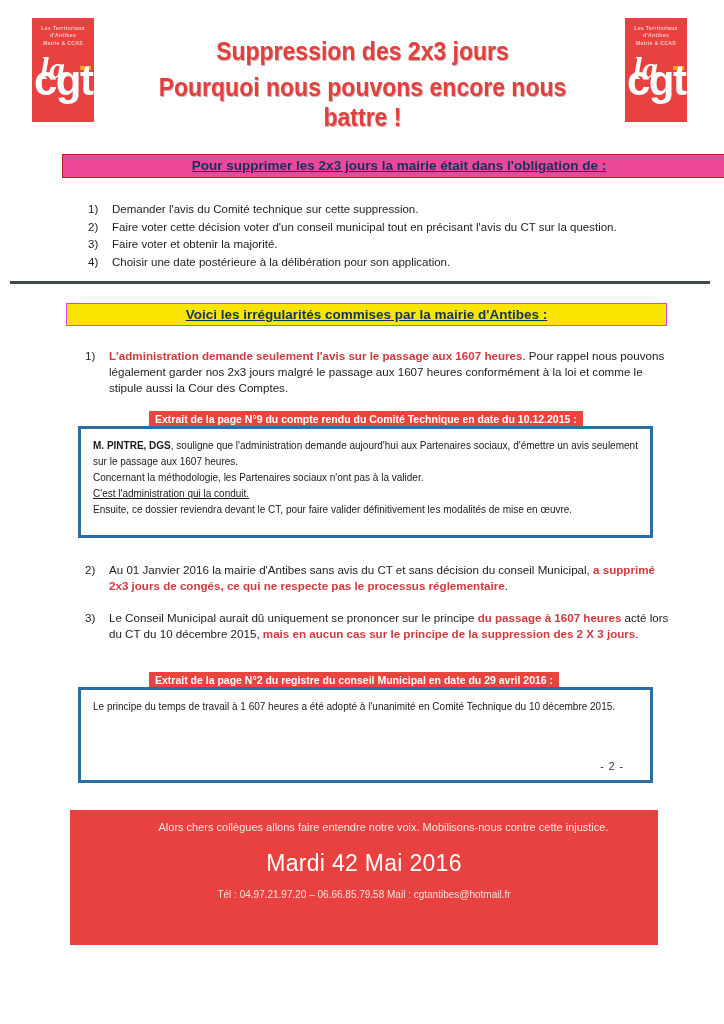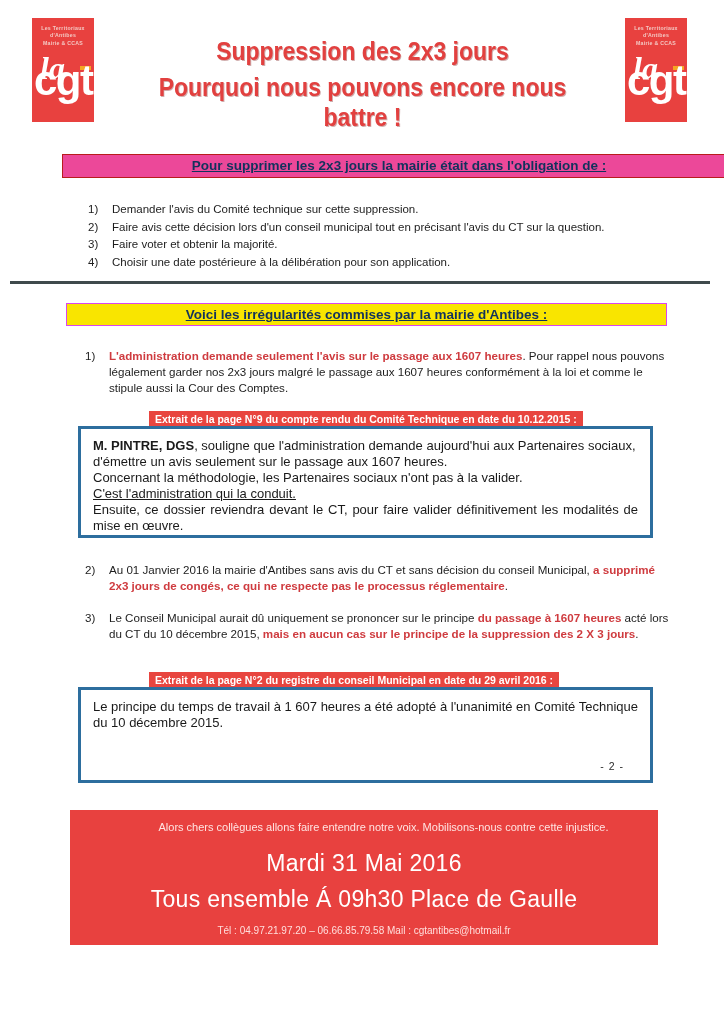--- a/index.html
+++ b/index.html
@@ -183,21 +183,21 @@
     margin-left: 39px;
   }
   .quote-box {
     position: absolute;
     border: 3px solid #2d6e9e;
     background: #ffffff;
     box-sizing: border-box;
   }
   .quote-inner {
     padding: 9px 12px 8px 12px;
-    font-size: 13px;
+    font-size: 10px;
     line-height: 16px;
     color: #1a1a1a;
   }
   .quote-inner .ul { text-decoration: underline; }
   .quote-inner .justify { text-align: justify; }
   .page-num {
     position: absolute;
     right: 26px;
     bottom: 8px;
     font-size: 10.5px;
@@ -284,21 +284,21 @@
     <span class="bar-text">Pour supprimer  les 2x3 jours la mairie était dans l'obligation de :</span>
   </div>
 
   <div class="list list-1">
     <div class="list-item">
       <span class="li-num">1)</span>
       <span class="li-text">Demander  l'avis du Comité technique sur cette suppression.</span>
     </div>
     <div class="list-item">
       <span class="li-num">2)</span>
-      <span class="li-text">Faire avis cette décision lors d'un conseil municipal tout en précisant l'avis du CT sur la question.</span>
+      <span class="li-text">Faire voter cette décision voter d'un conseil municipal tout en précisant l'avis du CT sur la question.</span>
     </div>
     <div class="list-item">
       <span class="li-num">3)</span>
       <span class="li-text">Faire voter et obtenir la majorité.</span>
     </div>
     <div class="list-item">
       <span class="li-num">4)</span>
       <span class="li-text">Choisir une date postérieure à la délibération pour son application.</span>
     </div>
   </div>
@@ -343,18 +343,17 @@
   <div class="extrait-label extrait-2">Extrait de la page N°2 du registre du conseil Municipal en date du 29 avril 2016 :</div>
   <div class="quote-box box-2">
     <div class="quote-inner">
       <div>Le principe du temps de travail à 1 607 heures a été adopté à l'unanimité en Comité Technique du 10 décembre 2015.</div>
     </div>
     <div class="page-num">- 2 -</div>
   </div>
 
   <div class="banner">
     <div class="banner-line-1">Alors chers collègues allons faire entendre notre voix. Mobilisons-nous contre cette injustice.</div>
-    <div class="banner-date">Mardi 31 Mai 2016</div>
-    <div class="banner-place">Tous ensemble Á 09h30 Place de Gaulle</div>
+    <div class="banner-date">Mardi 42 Mai 2016</div>
     <div class="banner-contact">Tél : 04.97.21.97.20 – 06.66.85.79.58  Mail : cgtantibes@hotmail.fr</div>
   </div>
 
 </div>
 
 </body></html>

